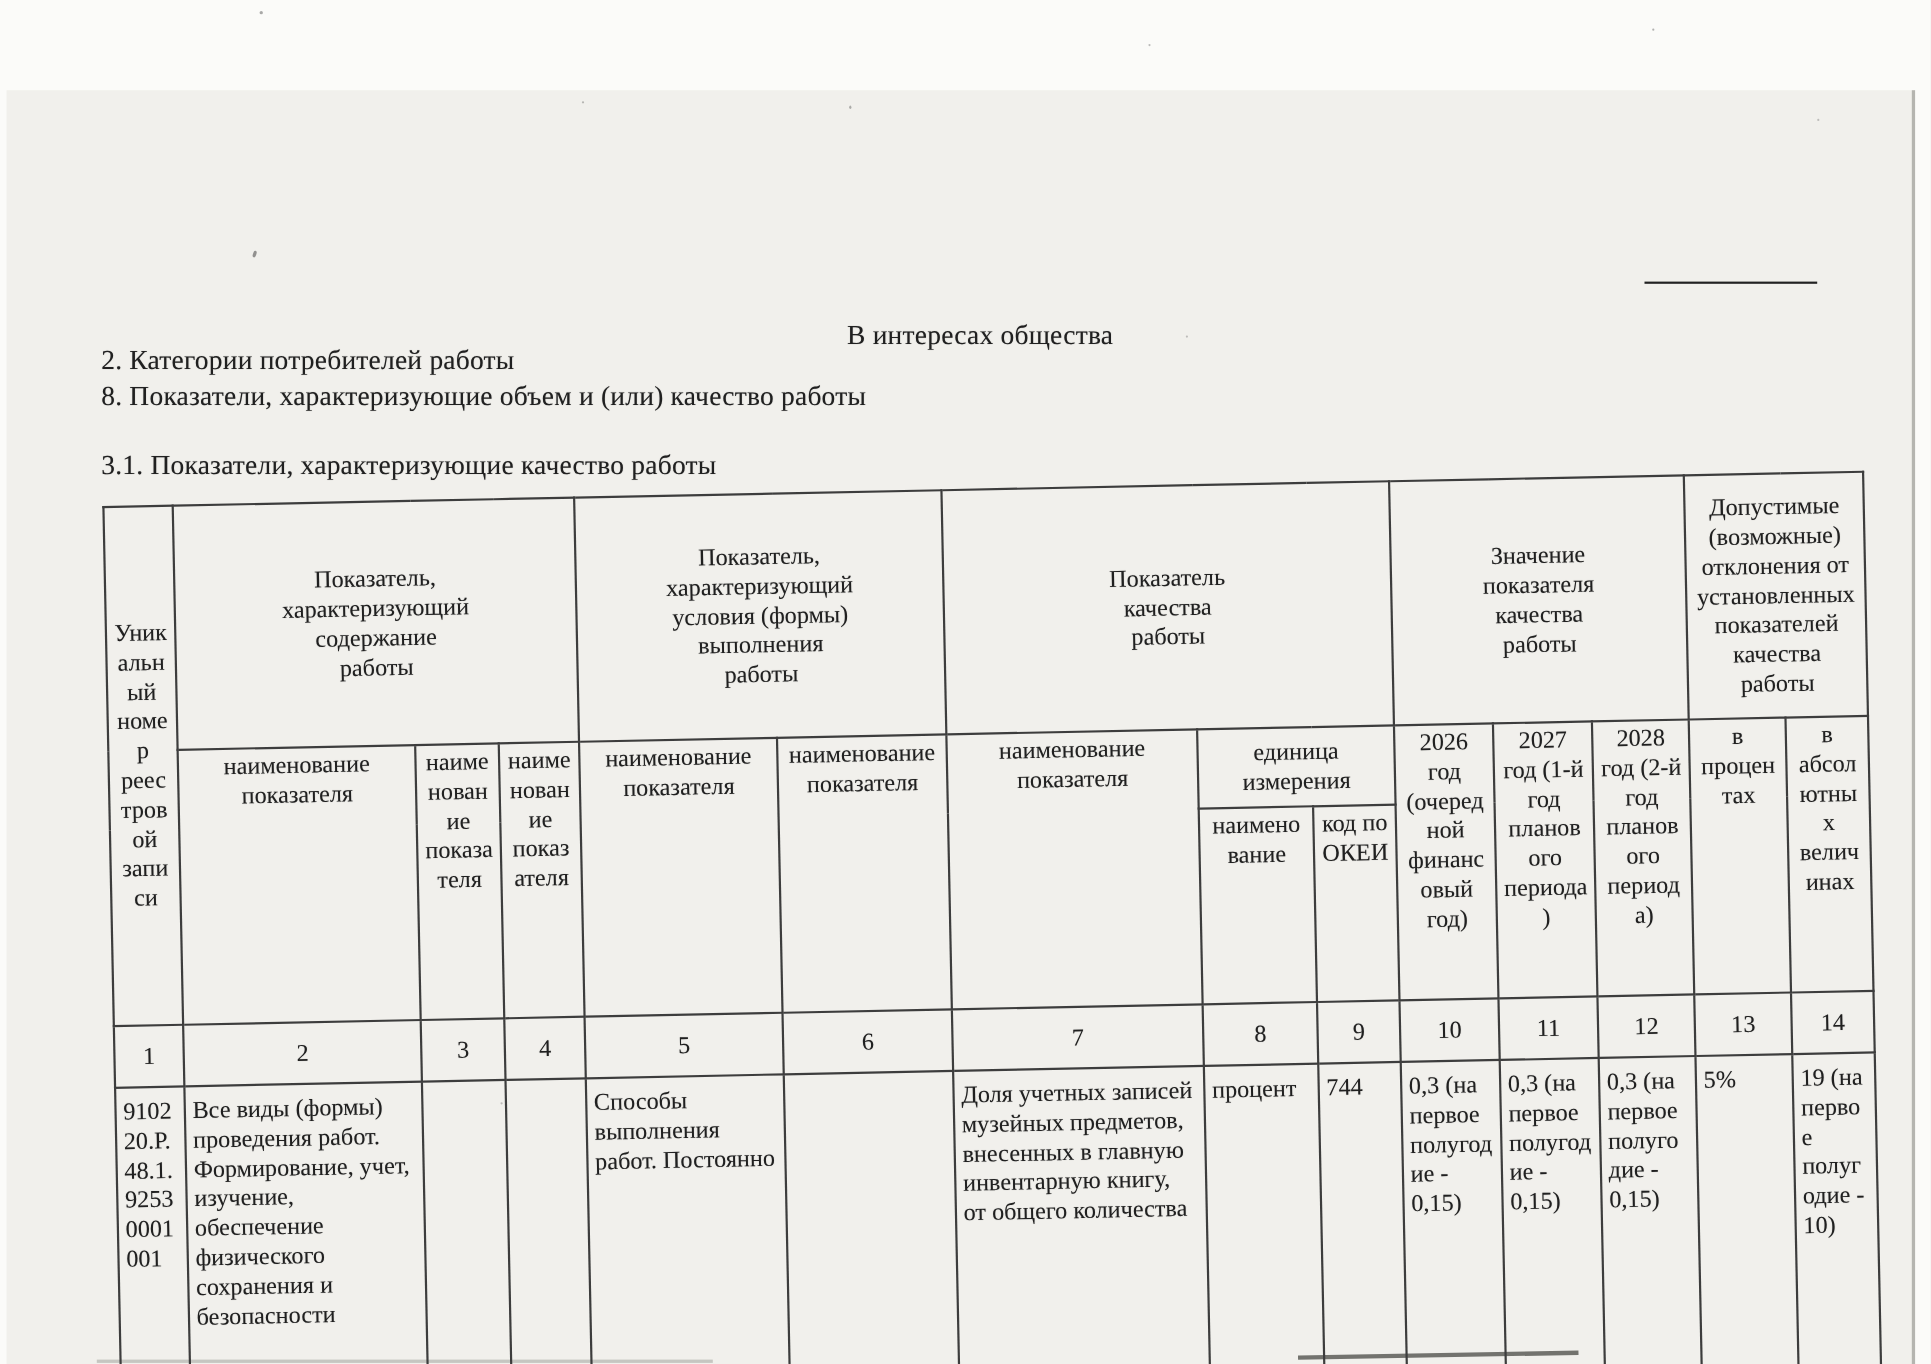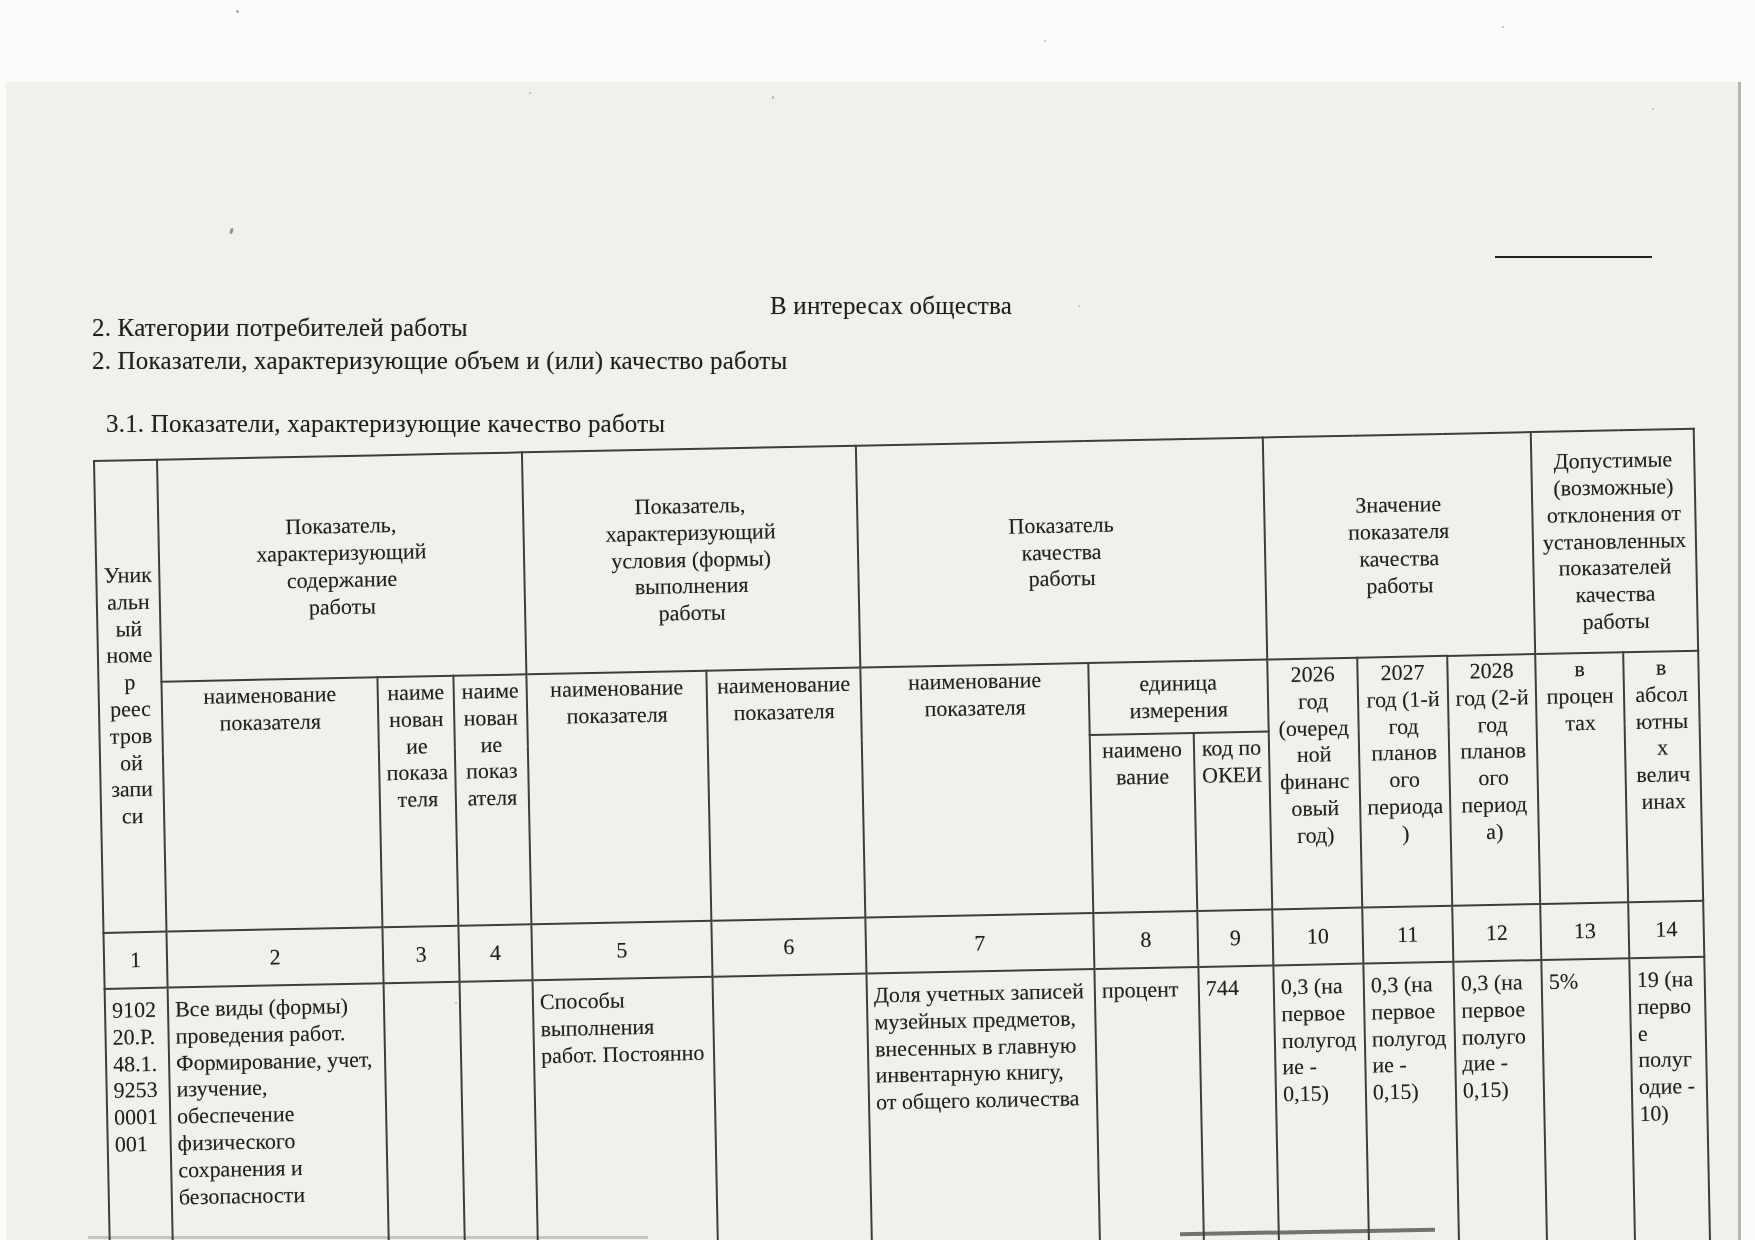--- a/index.html
+++ b/index.html
@@ -19,21 +19,21 @@
   }
   .shadow-a{position:absolute;left:88px;top:1236px;width:560px;height:3px;background:#bcbcb6;opacity:.8;}
   .shadow-b{position:absolute;left:1180px;top:1230px;width:255px;height:4px;background:#73736e;transform:rotate(-1deg);}
   .heading{
     position:absolute;font-size:25px;letter-spacing:.2px;white-space:nowrap;
     text-shadow:0 0 1px rgba(40,40,40,.35);
   }
   #h2label{left:92px;top:270px;margin-top:44px;}
   #h2value{left:770px;top:292px;}
   #h3label{left:92px;top:347px;}
-  #h31label{left:92px;top:410px;margin-left:14px;}
+  #h31label{left:92px;top:410px;}
   .blank-underline{
     position:absolute;left:1495px;top:256px;width:157px;height:2px;background:#222;
   }
   .table-wrap{
     position:absolute;left:93px;top:460px;width:1600px;
     transform:rotate(-1.15deg);transform-origin:0 0;
   }
   table{
     border-collapse:collapse;table-layout:fixed;width:1600px;
     background:transparent;
@@ -70,21 +70,21 @@
 <i class="speck" style="left:1044px;top:40px;width:2px;height:2px;opacity:.35"></i>
 <i class="speck" style="left:1502px;top:26px;width:2px;height:2px;opacity:.4"></i>
 <i class="speck" style="left:230px;top:228px;width:3px;height:6px;opacity:.55;border-radius:40%;transform:rotate(18deg)"></i>
 <i class="speck" style="left:1078px;top:305px;width:2px;height:2px;opacity:.3"></i>
 <i class="speck" style="left:1652px;top:108px;width:2px;height:2px;opacity:.3"></i>
 <i class="speck" style="left:455px;top:1002px;width:2px;height:2px;opacity:.3"></i>
 
 <div class="heading" id="h2label">2. Категории потребителей работы</div>
 <div class="heading" id="h2value">В интересах общества</div>
 <div class="blank-underline"></div>
-<div class="heading" id="h3label">2. Показатели, характеризующие объем и (или) качество работы</div>
+<div class="heading" id="h3label">8. Показатели, характеризующие объем и (или) качество работы</div>
 <div class="heading" id="h31label">3.1. Показатели, характеризующие качество работы</div>
 
 <div class="table-wrap">
 <table>
   <colgroup>
     <col style="width:63px">
         <col style="width:216px">
         <col style="width:76px">
         <col style="width:73px">
     <col style="width:180px">

